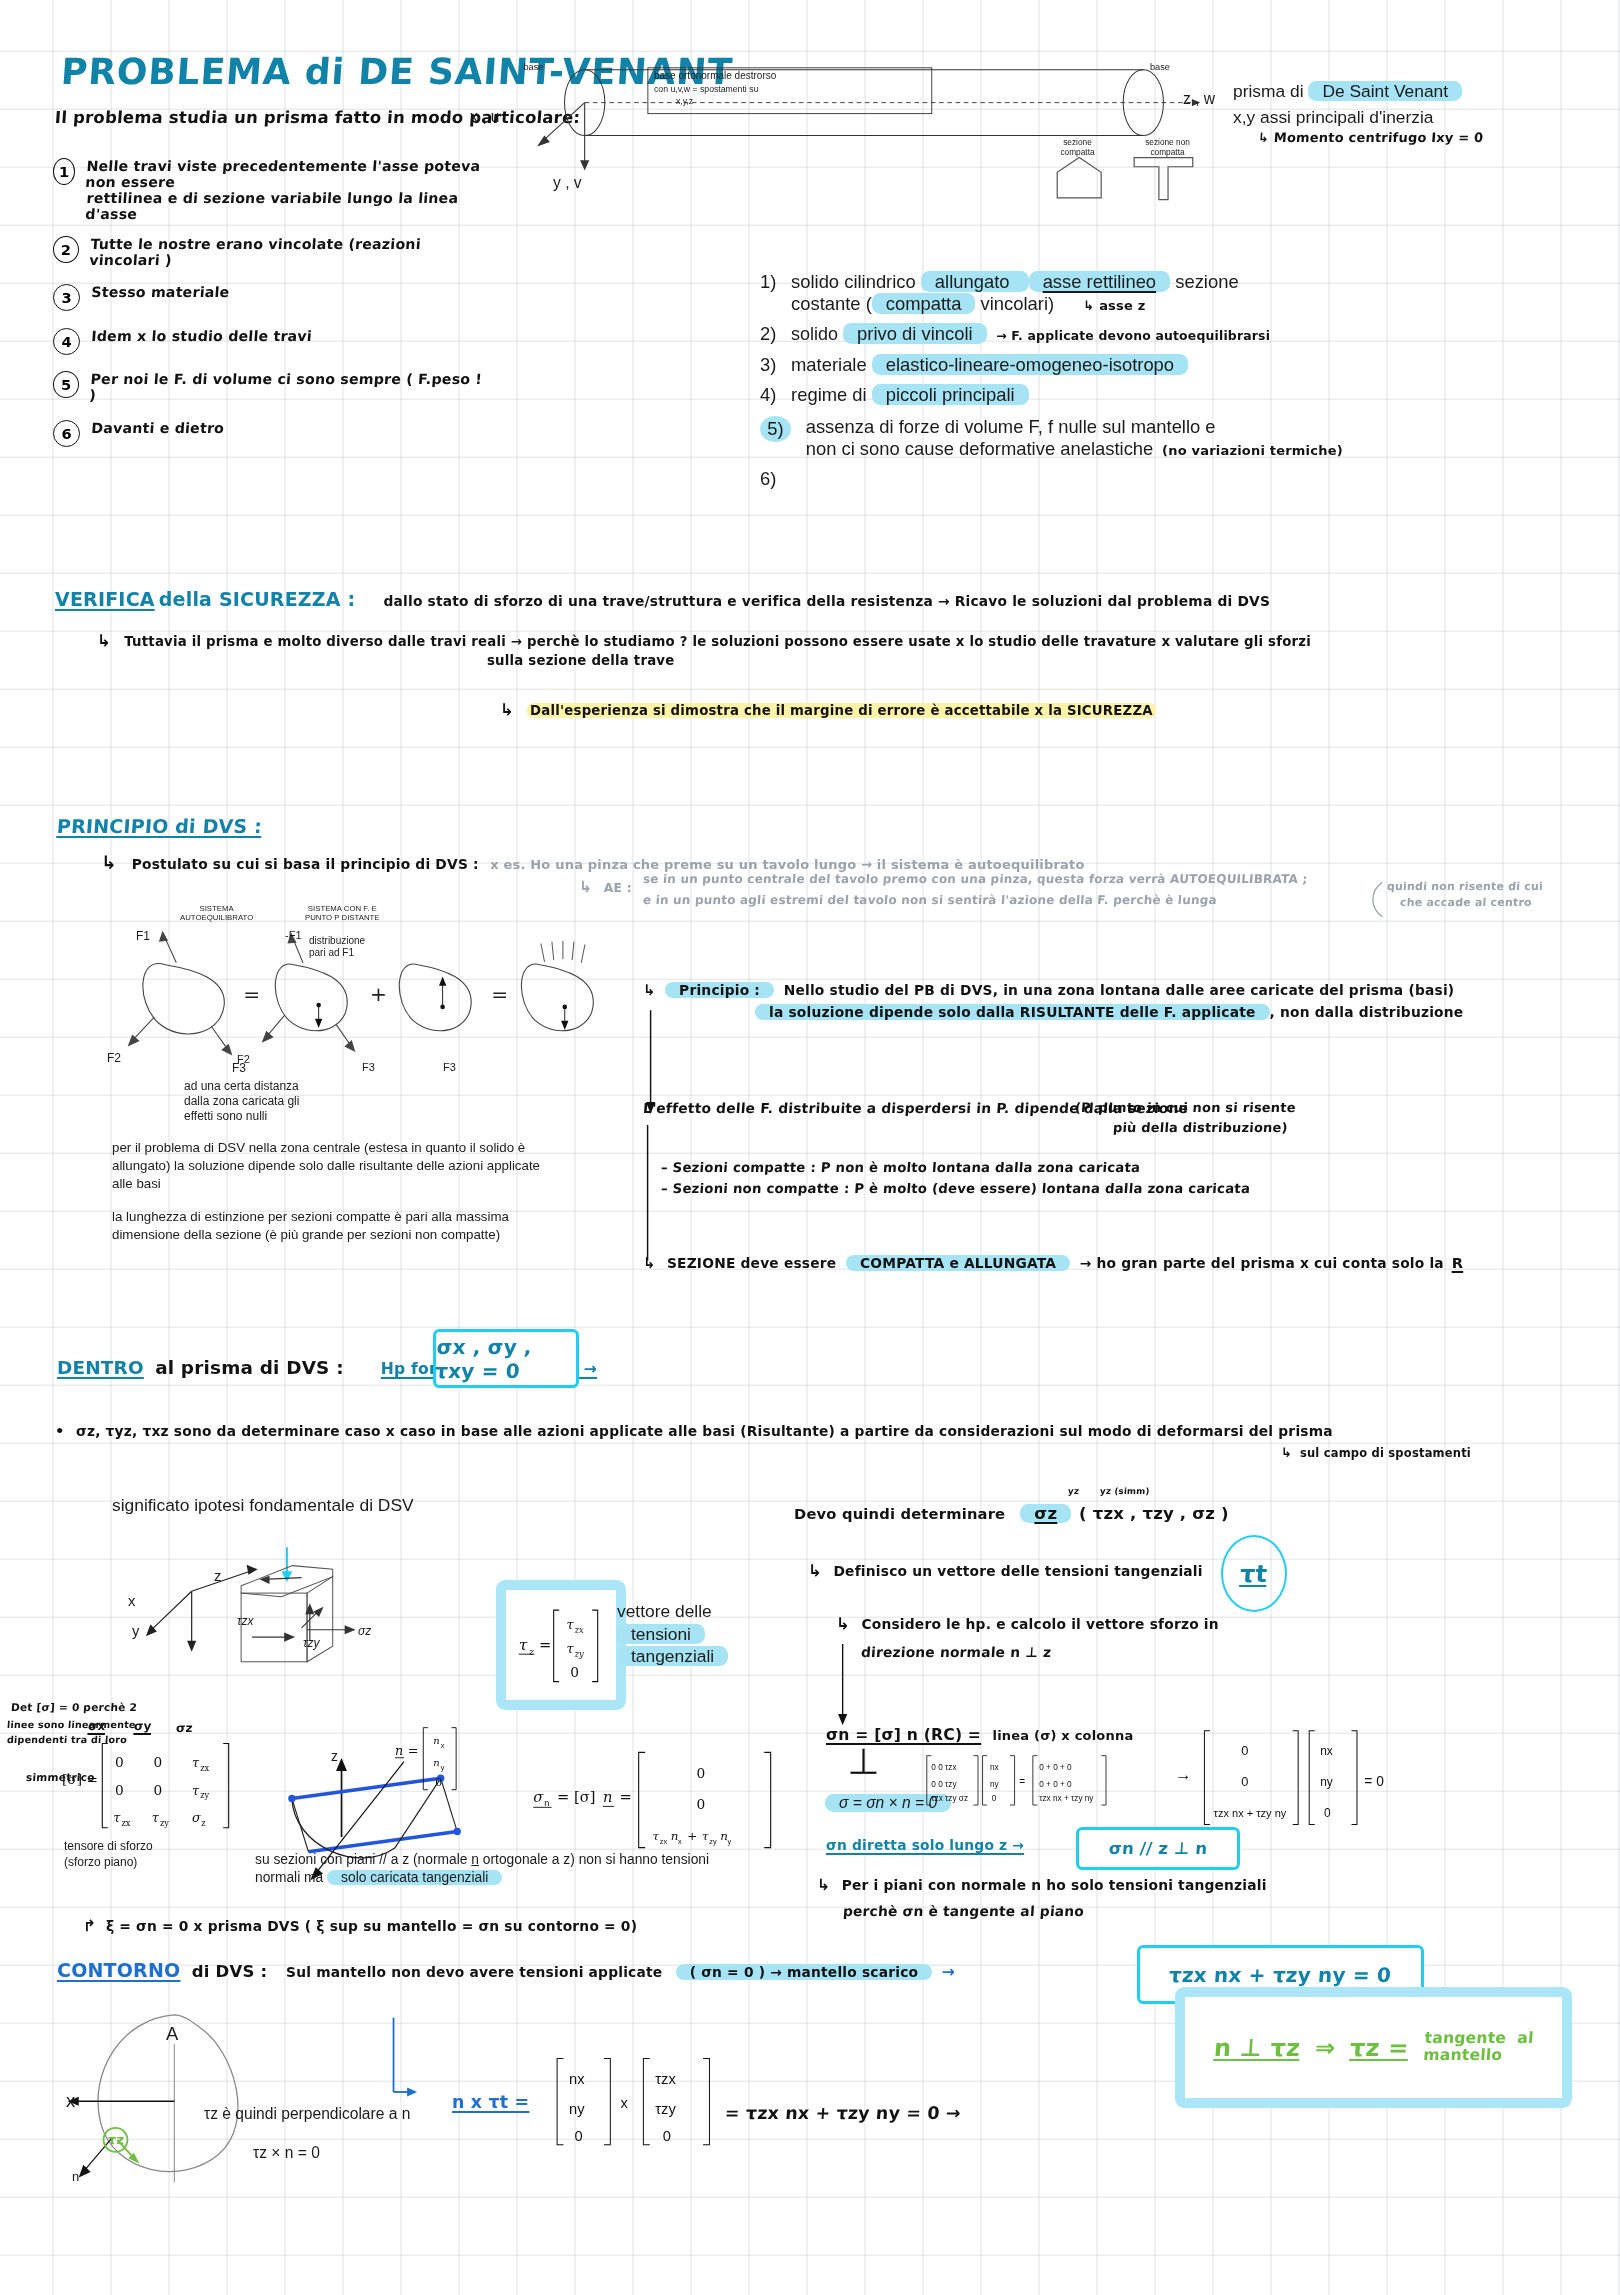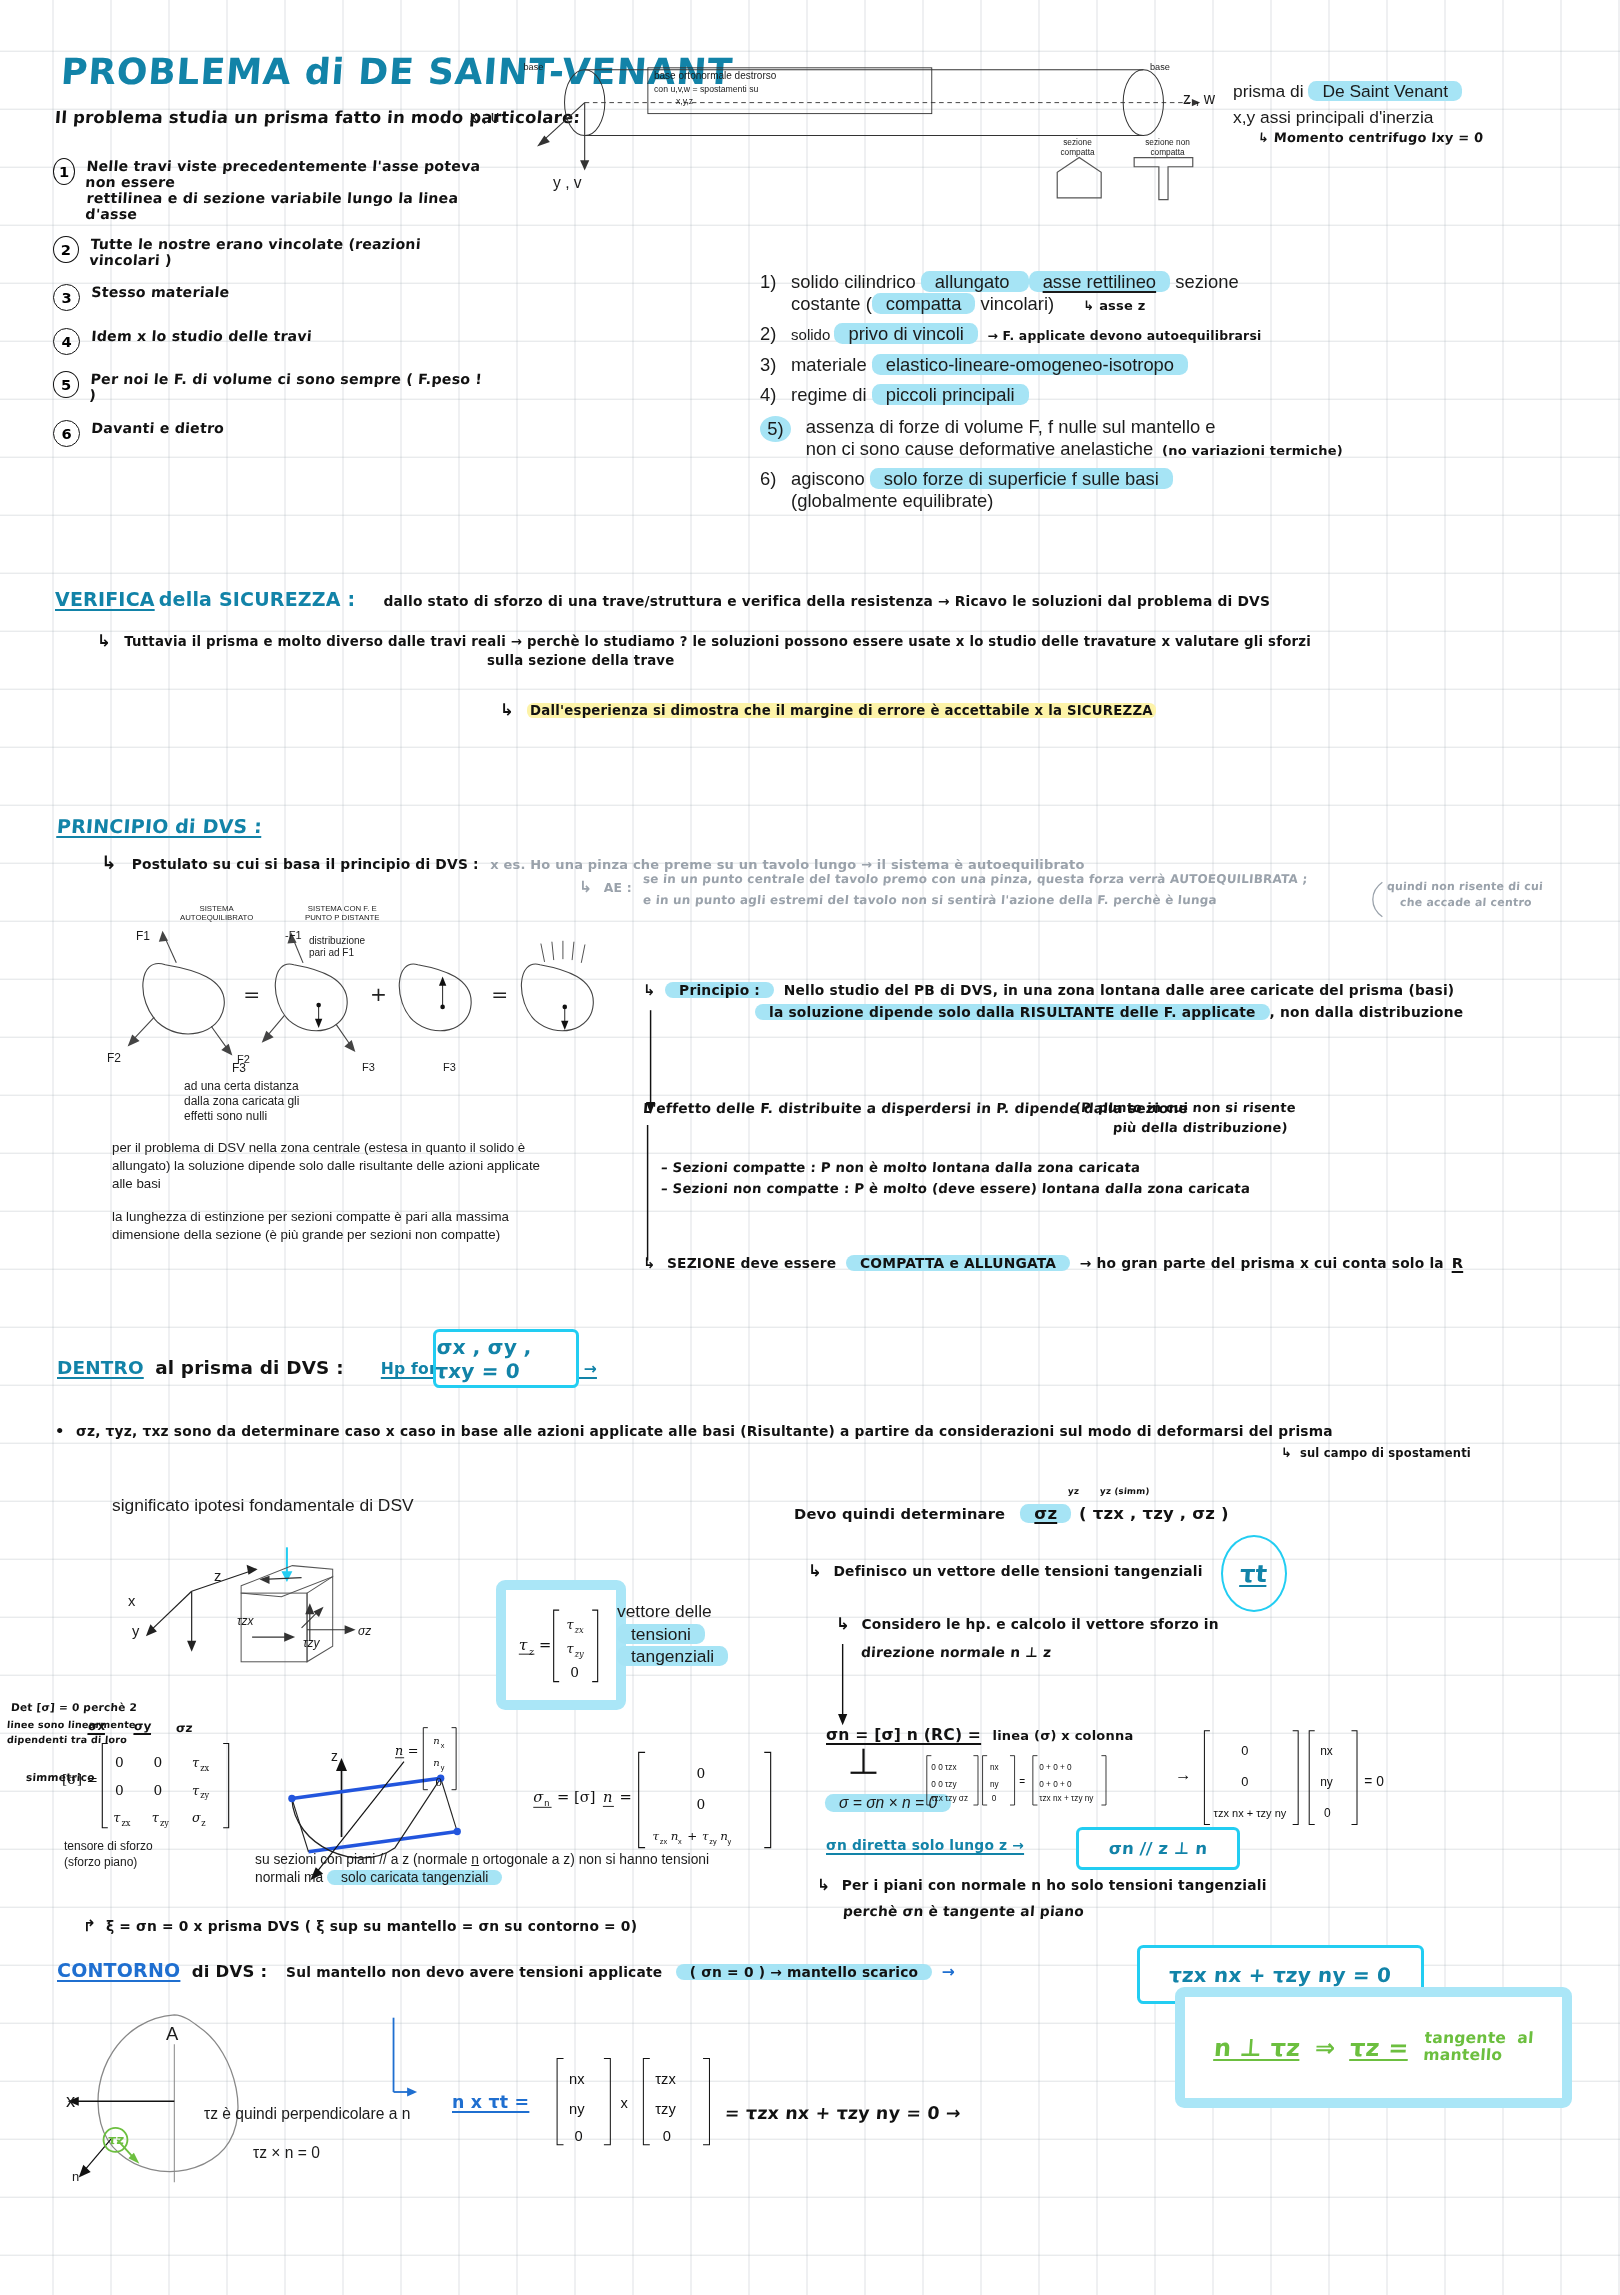--- a/index.html
+++ b/index.html
@@ -128,21 +128,21 @@
       <div class="pr nw" style="font-size:18.4px;">
         <span>costante (</span><span class="hl">compatta</span><span> vincolari)</span>
         <span class="hw hw-blk" style="font-size:13px;margin-left:24px;"><span style="font-family:'DejaVu Sans',sans-serif;">↳ </span><span>asse  z</span></span>
       </div>
     </span>
   </div>
 
   <div style="display:flex;gap:14.7px;margin-bottom:8.3px;">
     <span class="pr" style="font-size:18.4px;">2)</span>
     <span class="nw">
-      <span class="pr" style="font-size:15px;">solido </span><span class="pr hl" style="font-size:18.4px;">privo di vincoli</span>
+      <span class="pr" style="font-size:18px;">solido </span><span class="pr hl" style="font-size:18.4px;">privo di vincoli</span>
       <span class="hw hw-blk" style="font-size:12.4px;margin-left:5.5px;"><span style="font-family:'DejaVu Sans',sans-serif;">→ </span><span>F. applicate devono autoequilibrarsi</span></span>
     </span>
   </div>
 
   <div style="display:flex;gap:14.7px;margin-bottom:8.3px;">
     <span class="pr" style="font-size:18.4px;">3)</span>
     <span class="nw">
       <span class="pr" style="font-size:18.4px;">materiale </span><span class="pr hl" style="font-size:18.4px;">elastico-lineare-omogeneo-isotropo</span>
     </span>
   </div>
@@ -160,26 +160,20 @@
       <div class="pr nw" style="font-size:18.4px;">assenza di forze di volume F, f nulle sul mantello e</div>
       <div class="pr nw" style="font-size:18.4px;">
         <span>non ci sono cause deformative anelastiche</span>
         <span class="hw hw-blk" style="font-size:13px;margin-left:3.7px;">(no variazioni termiche)</span>
       </div>
     </span>
   </div>
 
   <div style="display:flex;gap:14.7px;">
     <span class="pr" style="font-size:18.4px;">6)</span>
-    <span>
-      <div class="pr nw" style="font-size:18.4px;">
-        <span>agiscono </span><span class="hl">solo forze di superficie f sulle basi</span>
-      </div>
-      <div class="pr nw" style="font-size:18.4px;">(globalmente equilibrate)</div>
-    </span>
   </div>
 </div>
 
 <div class="pg" style="left:55px;top:588px;width:1543px;">
   <div class="nw">
     <span class="hw hw-teal ul" style="font-size:19px;">VERIFICA</span>
     <span class="hw hw-teal" style="font-size:19px;">della SICUREZZA :</span>
     <span class="hw hw-blk" style="font-size:13.8px;margin-left:24px;">dallo stato di sforzo di una trave/struttura  e verifica della resistenza  →   Ricavo le soluzioni  dal problema  di DVS</span>
   </div>
   <div class="nw" style="margin-top:21px;margin-left:42px;">

